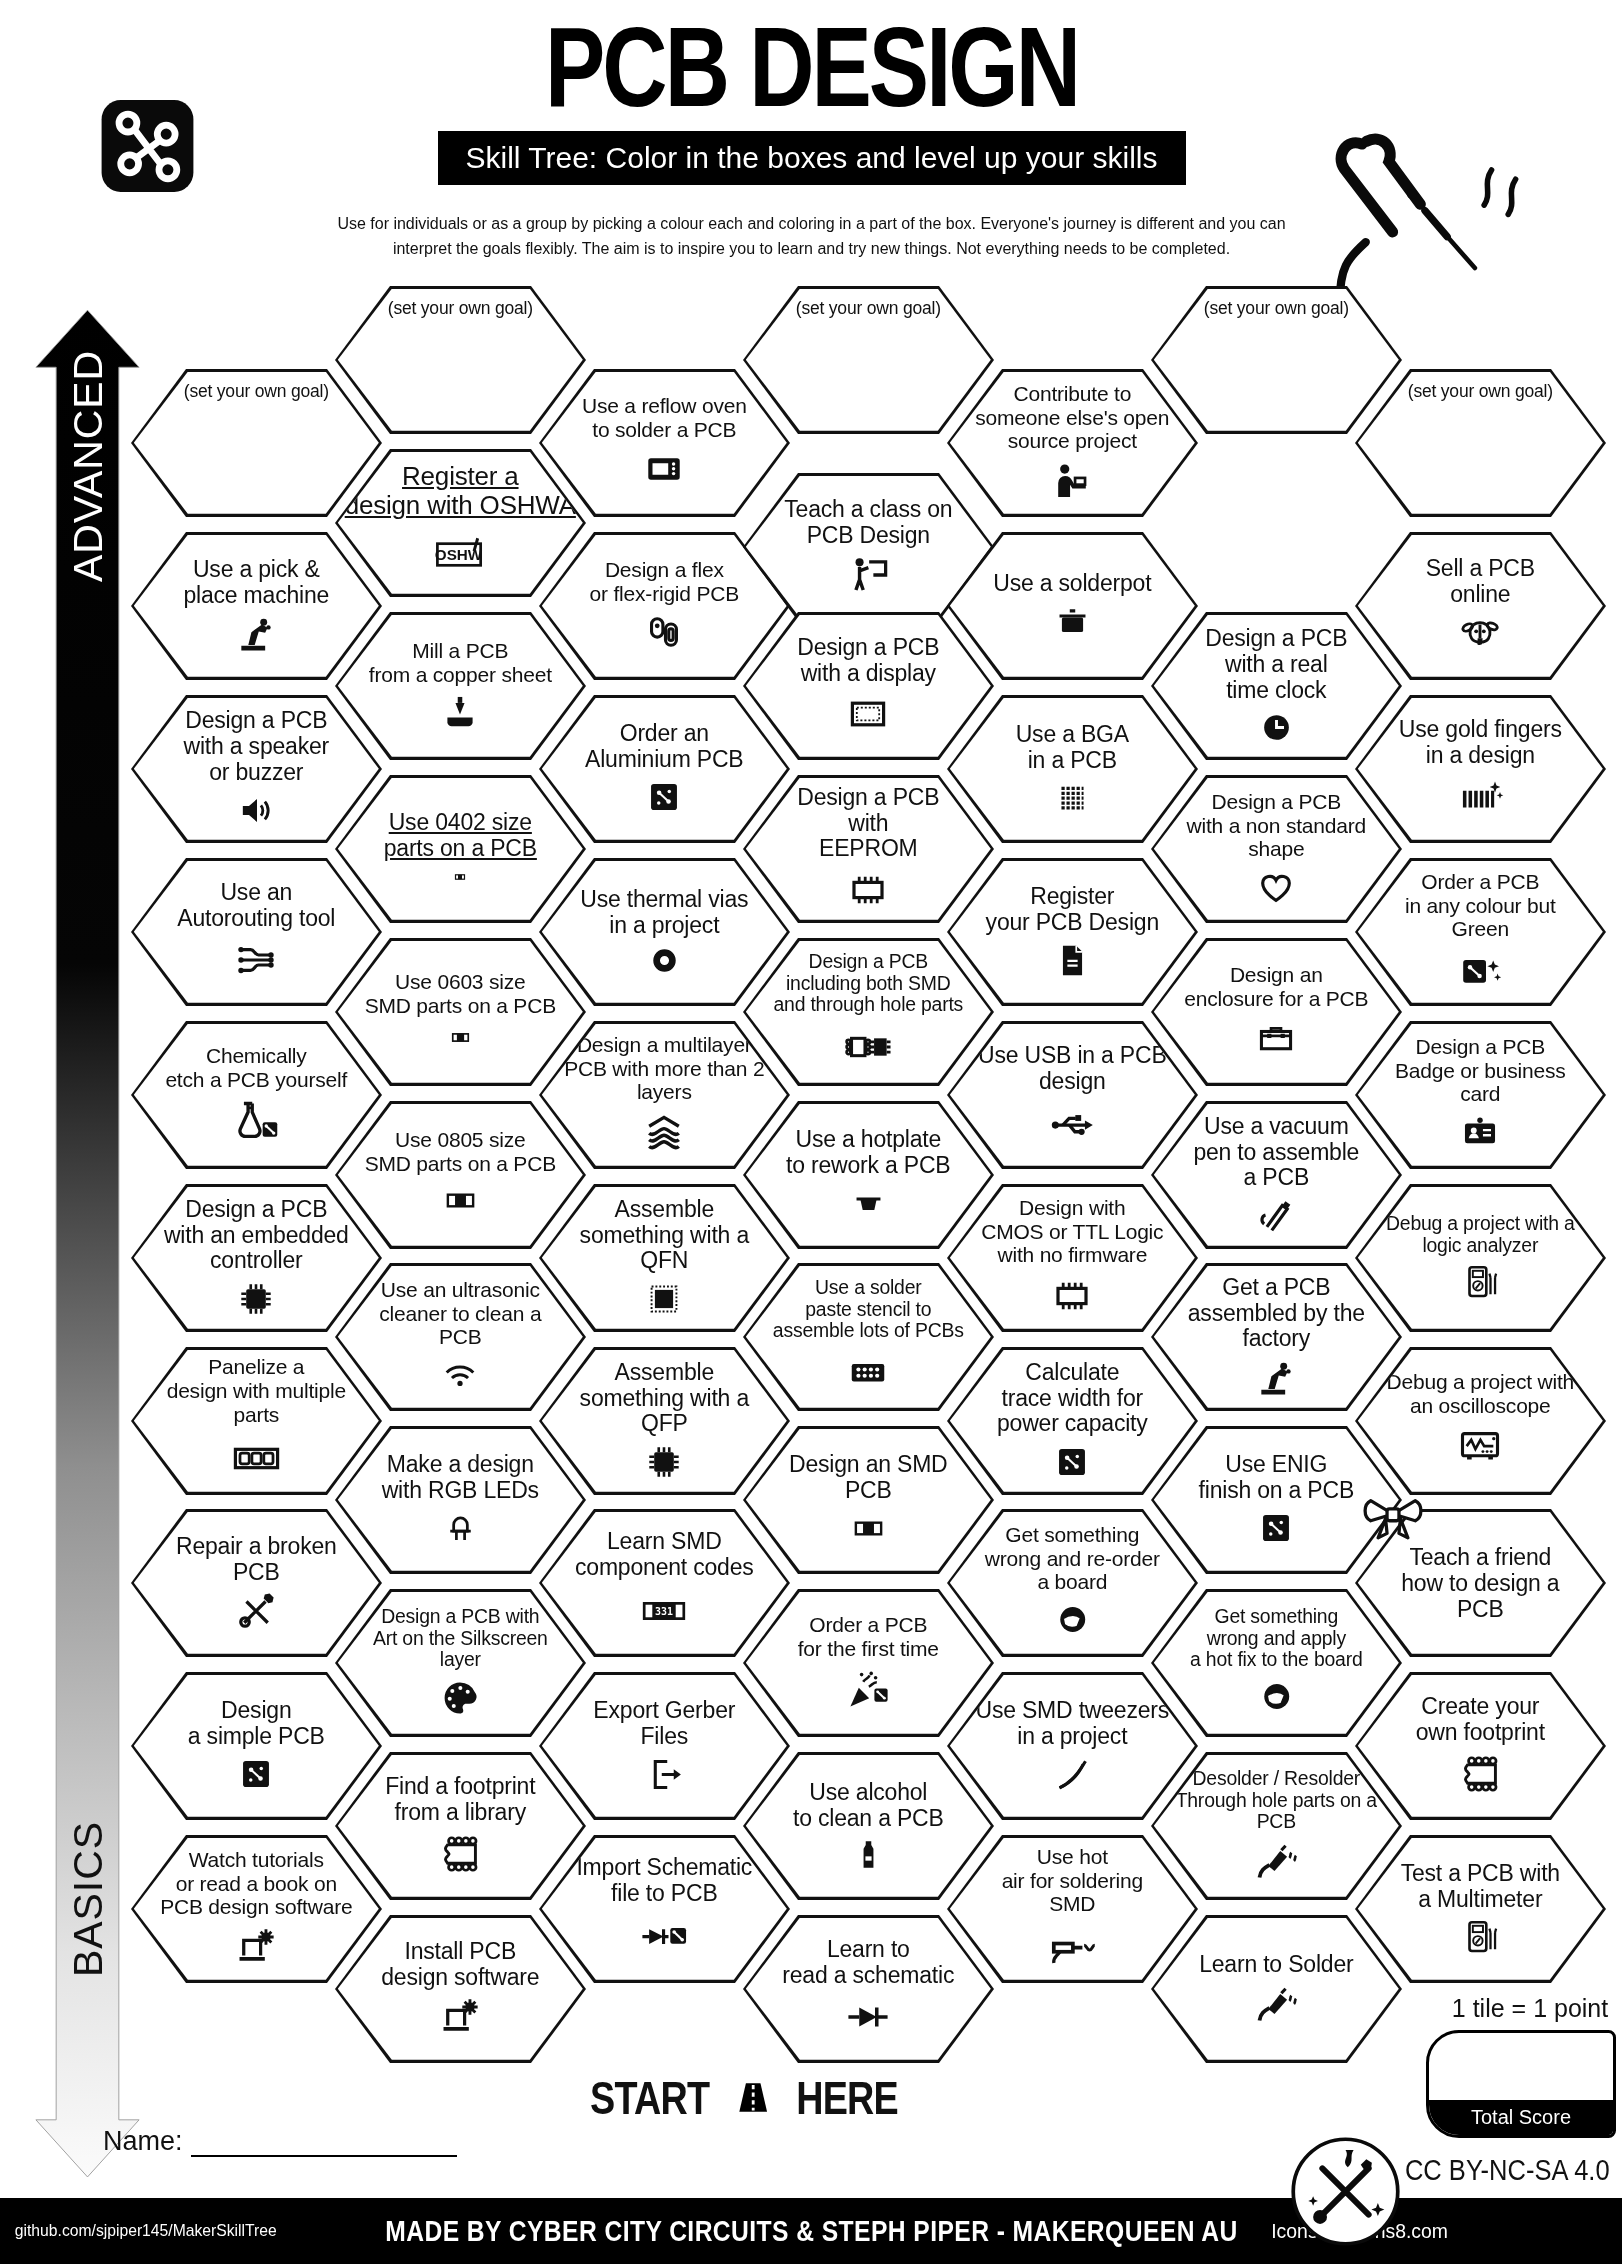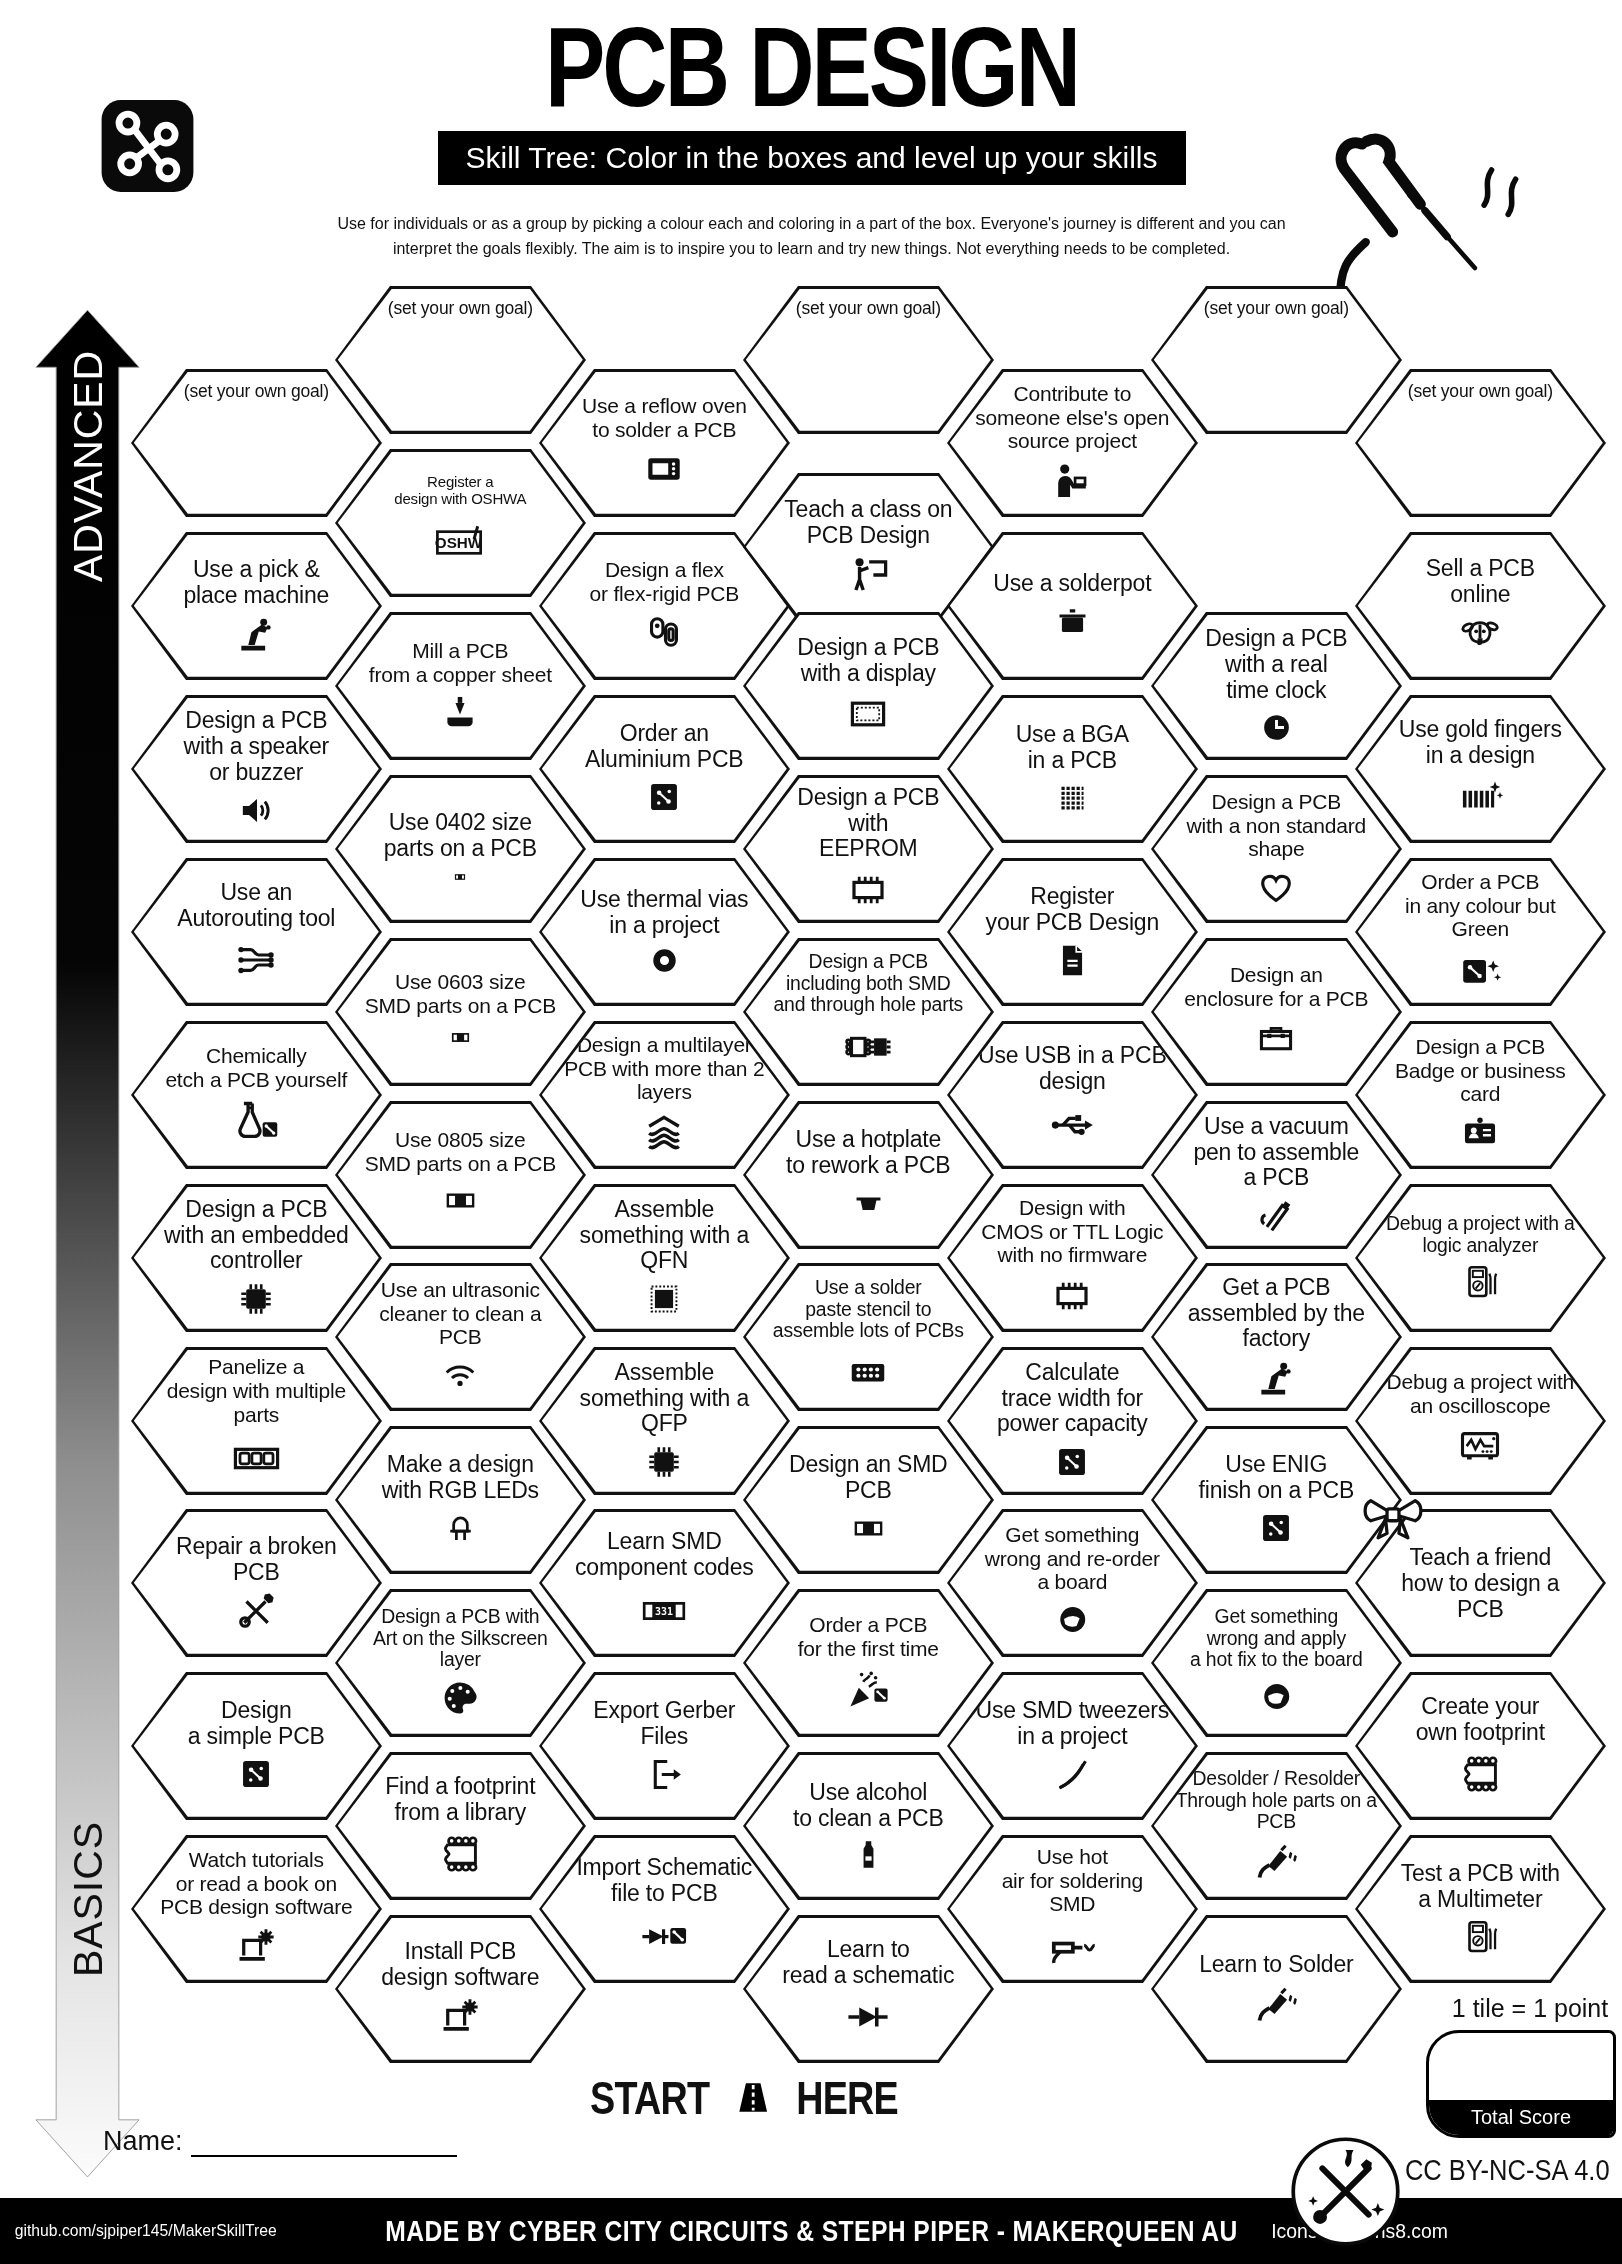--- a/index.html
+++ b/index.html
@@ -614,39 +614,39 @@
         </svg>
       </div>
     </div>
     <div class="hex goal" style="left: 335px; top: 286px;">
       <div class="hex-in">
         <div class="hex-label" style="font-size: 17.5px;">(set your own goal)</div>
       </div>
     </div>
     <div class="hex" style="left: 335px; top: 449px;">
       <div class="hex-in">
-        <div class="hex-label" style="font-size: 15px;">Register a
+        <div class="hex-label" style="font-size: 26px; text-decoration: underline;">Register a
 design with OSHWA</div>
         <svg class="tile-icon" width="59" height="59" viewBox="0 0 64 64">
           <use href="#i-oshw"></use>
         </svg>
       </div>
     </div>
     <div class="hex" style="left: 335px; top: 612px;">
       <div class="hex-in">
         <div class="hex-label" style="font-size: 21px;">Mill a PCB
 from a copper sheet</div>
         <svg class="tile-icon" width="42" height="42" viewBox="0 0 46 46">
           <use href="#i-mill"></use>
         </svg>
       </div>
     </div>
     <div class="hex" style="left: 335px; top: 775px;">
       <div class="hex-in">
-        <div class="hex-label" style="font-size: 23px;">Use 0402 size
+        <div class="hex-label" style="font-size: 23px; text-decoration: underline;">Use 0402 size
 parts on a PCB</div>
         <svg class="tile-icon" width="24" height="24" viewBox="0 0 26 26">
           <use href="#i-res-s"></use>
         </svg>
       </div>
     </div>
     <div class="hex" style="left: 335px; top: 938px;">
       <div class="hex-in">
         <div class="hex-label" style="font-size: 21px;">Use 0603 size
 SMD parts on a PCB</div>

